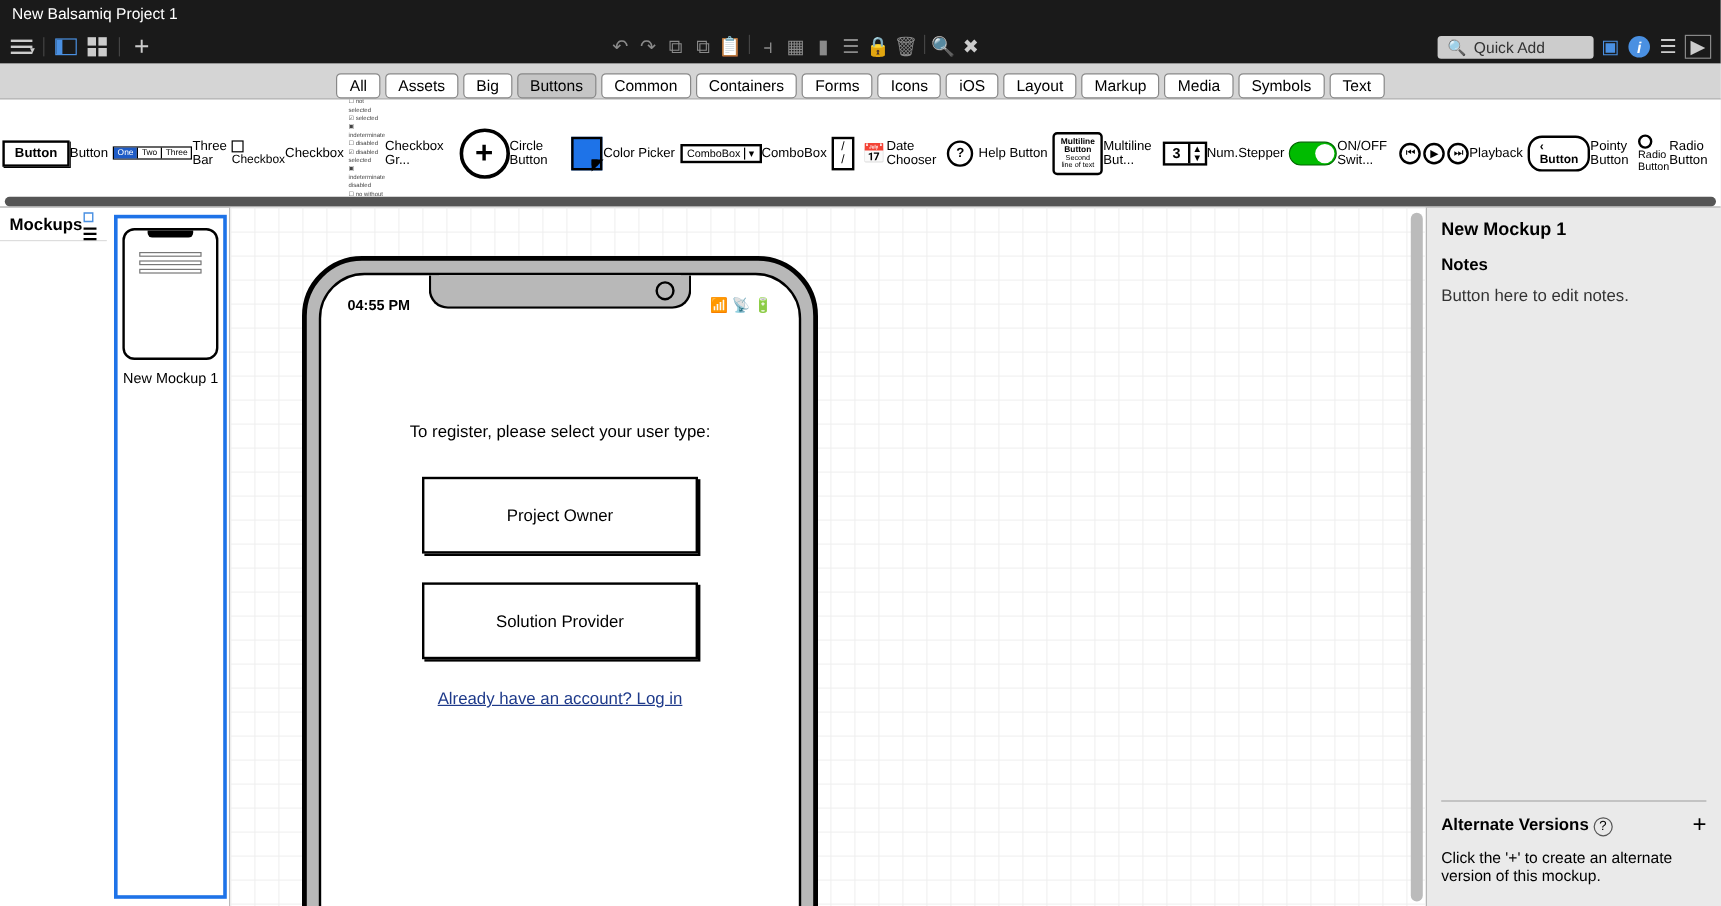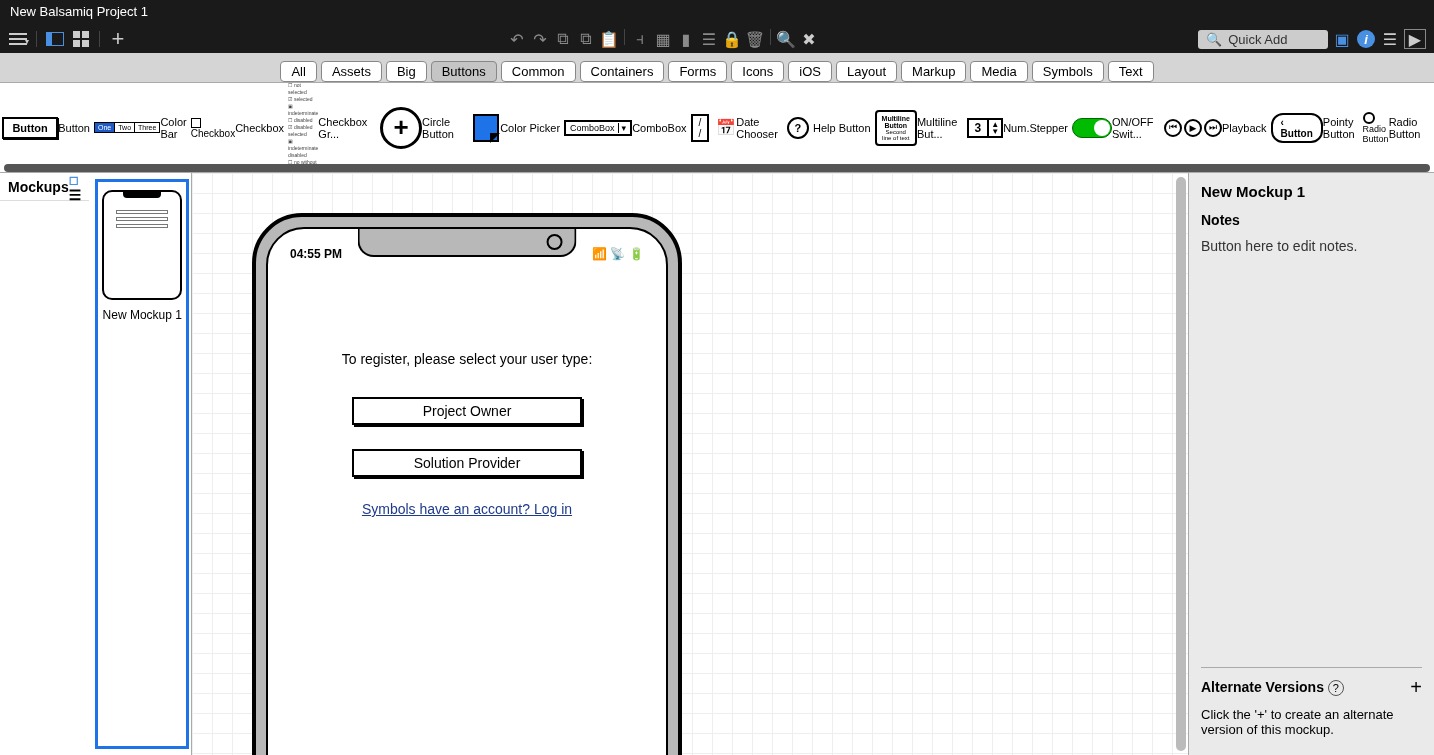--- a/index.html
+++ b/index.html
@@ -28,21 +28,21 @@
 .thumb-phone::before{content:"";position:absolute;top:0;left:25%;width:50%;height:6px;background:#000;border-radius:0 0 4px 4px;}
 .canvas{flex:1;background:#fff;background-image:linear-gradient(#eee 1px,transparent 1px),linear-gradient(90deg,#eee 1px,transparent 1px);background-size:20px 20px;position:relative;overflow:auto;}
 .canvas-scroll{position:absolute;right:2px;top:4px;bottom:4px;width:10px;background:#bbb;border-radius:5px;}
 .phone{position:absolute;left:60px;top:40px;width:430px;height:800px;background:#b8b8b8;border:4px solid #000;border-radius:50px;padding:10px;}
 .phone-inner{width:100%;height:100%;background:#fff;border:2px solid #000;border-radius:38px;position:relative;overflow:hidden;}
 .notch{position:absolute;top:0;left:50%;transform:translateX(-50%);width:55%;height:28px;background:#b8b8b8;border:2px solid #000;border-top:none;border-radius:0 0 16px 16px;display:flex;align-items:center;justify-content:flex-end;gap:10px;padding-right:12px;}
 .notch::after{content:"";width:12px;height:12px;border:2px solid #000;border-radius:50%;background:#b8b8b8;}
 .statusbar{display:flex;justify-content:space-between;padding:18px 22px 0;font-size:12px;font-weight:bold;font-family:"Comic Sans MS",cursive;}
 .phone-content{padding:90px 40px 0;text-align:center;font-family:"Comic Sans MS",cursive;}
 .reg-text{font-size:14px;margin-bottom:30px;}
-.mock-btn{border:2px solid #000;box-shadow:2px 2px 0 #000;padding:4px 0;margin:0 auto 24px;width:230px;font-size:14px;cursor:pointer;background:#fff;}
+.mock-btn{border:2px solid #000;box-shadow:2px 2px 0 #000;padding:22px 0;margin:0 auto 24px;width:230px;font-size:14px;cursor:pointer;background:#fff;}
 .login-link{color:#1e3a8a;text-decoration:underline;font-size:14px;display:block;margin-top:20px;}
 .notes-panel{width:246px;background:#eaeaea;border-left:1px solid #aaa;padding:10px 12px;display:flex;flex-direction:column;}
 .notes-title{font-size:15px;font-weight:bold;margin-bottom:12px;}
 .notes-label{font-size:14px;font-weight:bold;margin-bottom:10px;}
 .notes-body{font-size:14px;color:#333;flex:1;}
 .alt-header{border-top:1px solid #aaa;padding-top:8px;display:flex;justify-content:space-between;align-items:center;font-size:14px;font-weight:bold;}
 .alt-body{font-size:13px;padding:8px 0;}
 .qmark{display:inline-block;width:16px;height:16px;border:1px solid #555;border-radius:50%;text-align:center;font-size:11px;line-height:14px;font-weight:normal;}
 .plus-icon{font-size:20px;font-weight:300;cursor:pointer;}
 
@@ -154,21 +154,21 @@
     <span>Button</span>
   </div>
   <div class="lib-item">
     <div class="lib-icon">
         <div style="display:flex;border:1px solid #000;font-size:7px;">
           <span style="background:#1e5bc6;color:#fff;padding:1px 3px;">One</span>
           <span style="border-left:1px solid #000;padding:1px 3px;">Two</span>
           <span style="border-left:1px solid #000;padding:1px 3px;">Three</span>
         </div>
       </div>
-    <span>Color Bar</span>
+    <span>Three Bar</span>
   </div>
   <div class="lib-item">
     <div class="lib-icon">
         <span style="font-size:10px;"><span style="display:inline-block;width:10px;height:10px;border:1.5px solid #000;vertical-align:middle;"></span> <span>Checkbox</span></span>
       </div>
     <span>Checkbox</span>
   </div>
   <div class="lib-item">
     <div class="lib-icon">
         <div style="font-size:5px;line-height:7px;color:#444;">☐ not selected<br>☑ selected<br>▣ indeterminate<br>☐ disabled<br>☑ disabled selected<br>▣ indeterminate disabled<br>☐ no without a checkbox</div>
@@ -294,21 +294,21 @@
       <div class="phone-inner">
         <div class="notch"></div>
         <div class="statusbar">
           <span>04:55 PM</span>
           <span>📶 📡 🔋</span>
         </div>
         <div class="phone-content">
           <div class="reg-text">To register, please select your user type:</div>
           <div class="mock-btn">Project Owner</div>
           <div class="mock-btn">Solution Provider</div>
-          <a class="login-link">Symbols have an account? Log in</a>
+          <a class="login-link">Already have an account? Log in</a>
         </div>
       </div>
     </div>
     <div class="canvas-scroll"></div>
   </div>
 
   <div class="notes-panel">
     <div class="notes-title">New Mockup 1</div>
     <div class="notes-label">Notes</div>
     <div class="notes-body">Button here to edit notes.</div>

